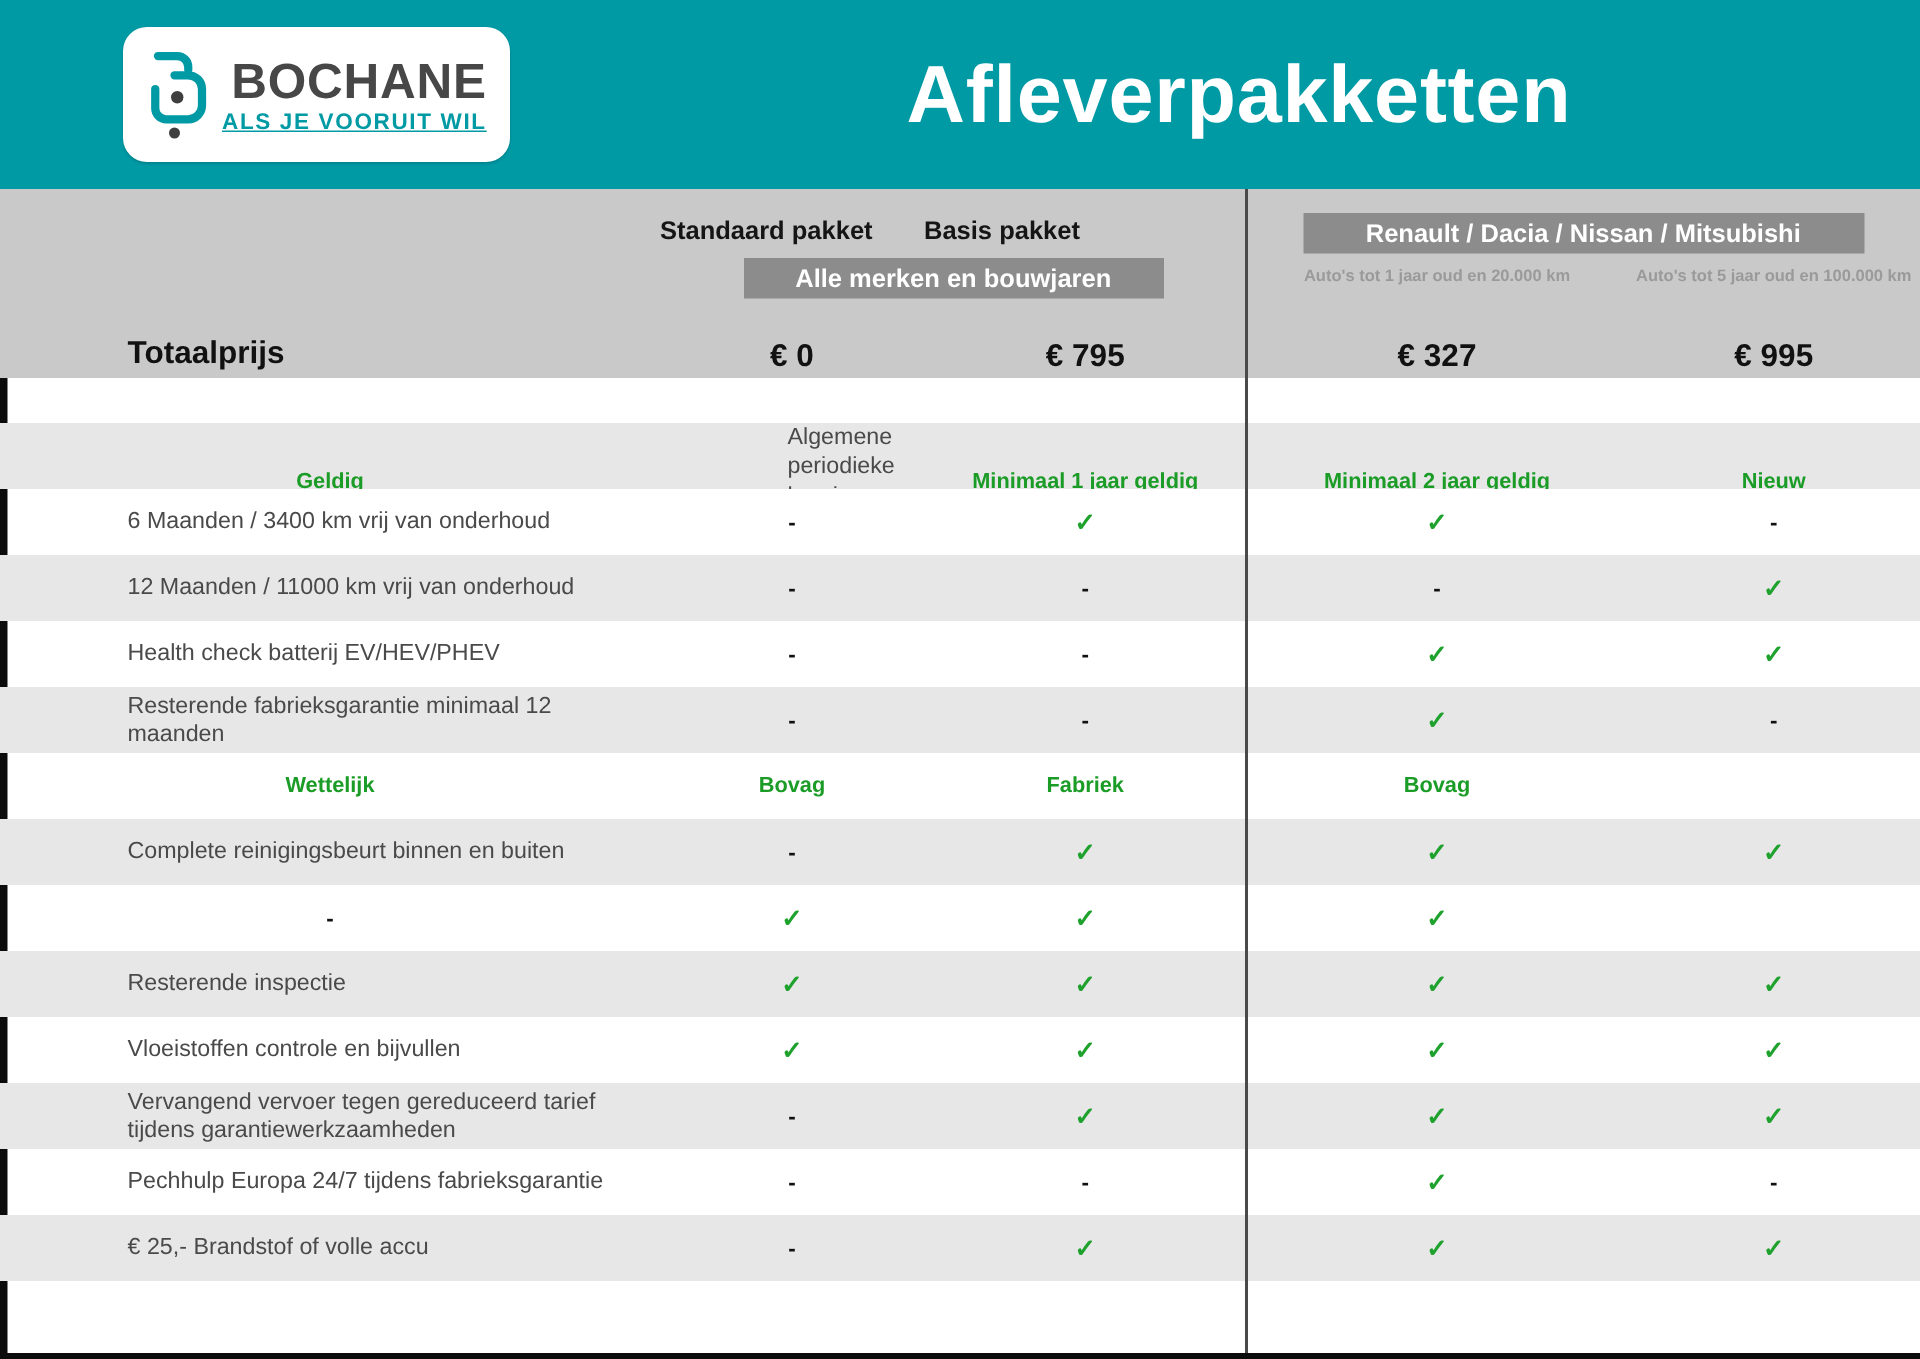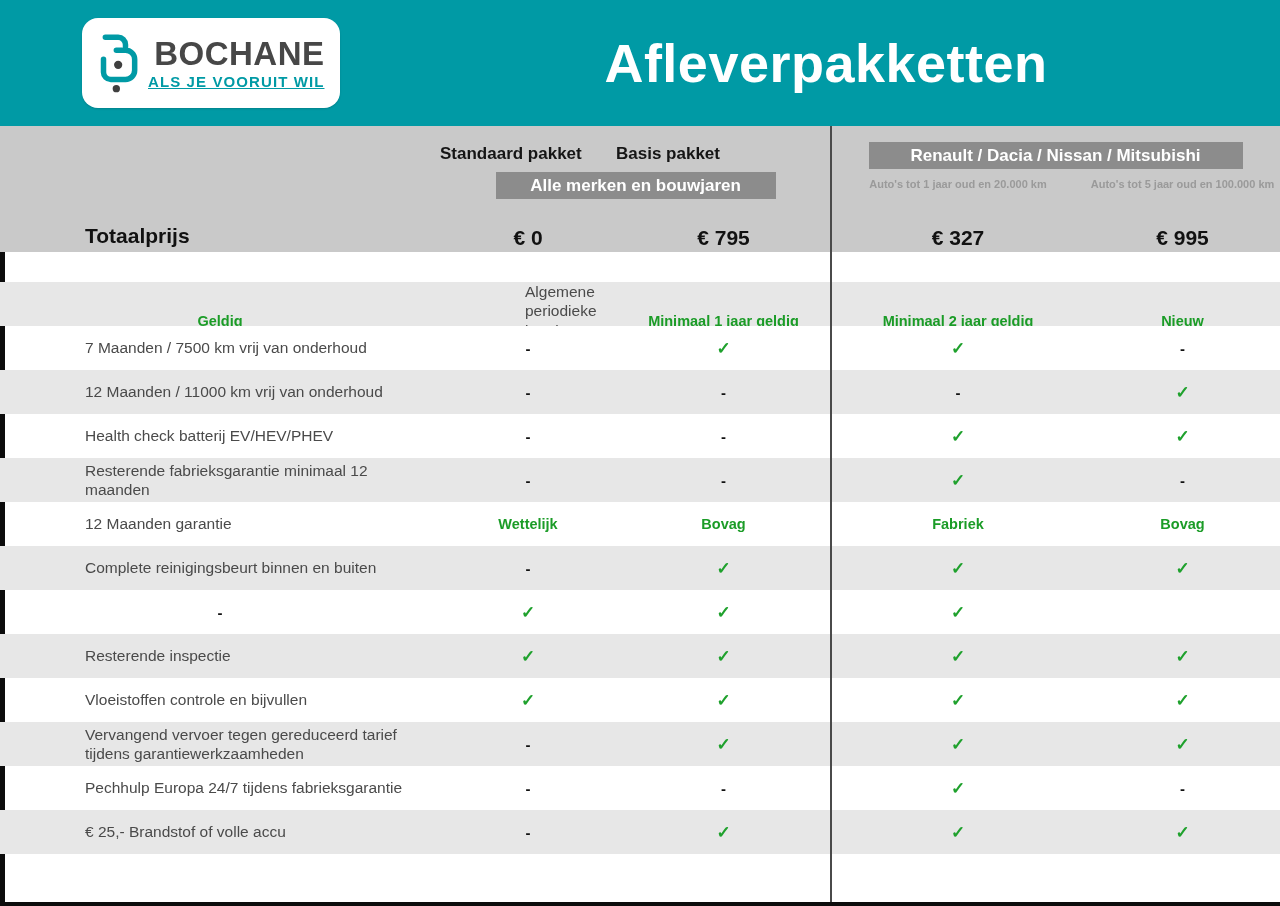--- a/index.html
+++ b/index.html
@@ -129,21 +129,21 @@
         </div>
     <div class="cell v">
           <span class="green-text">Minimaal 2 jaar geldig</span>
         </div>
     <div class="cell v">
           <span class="green-text">Nieuw</span>
         </div>
   </div>
 
   <div class="row white">
-    <div class="cell label">7 Maanden / 7500 km vrij van onderhoud</div>
+    <div class="cell label">6 Maanden / 3400 km vrij van onderhoud</div>
     <div class="cell v">
           <span class="dash">-</span>
         </div>
     <div class="cell v">
           <span class="check">✓</span>
         </div>
     <div class="cell v">
           <span class="check">✓</span>
         </div>
     <div class="cell v">
@@ -193,21 +193,20 @@
         </div>
     <div class="cell v">
           <span class="check">✓</span>
         </div>
     <div class="cell v">
           <span class="dash">-</span>
         </div>
   </div>
 
   <div class="row white">
-    <div class="cell label">12 Maanden  garantie</div>
     <div class="cell v">
           <span class="green-text">Wettelijk</span>
         </div>
     <div class="cell v">
           <span class="green-text">Bovag</span>
         </div>
     <div class="cell v">
           <span class="green-text">Fabriek</span>
         </div>
     <div class="cell v">

